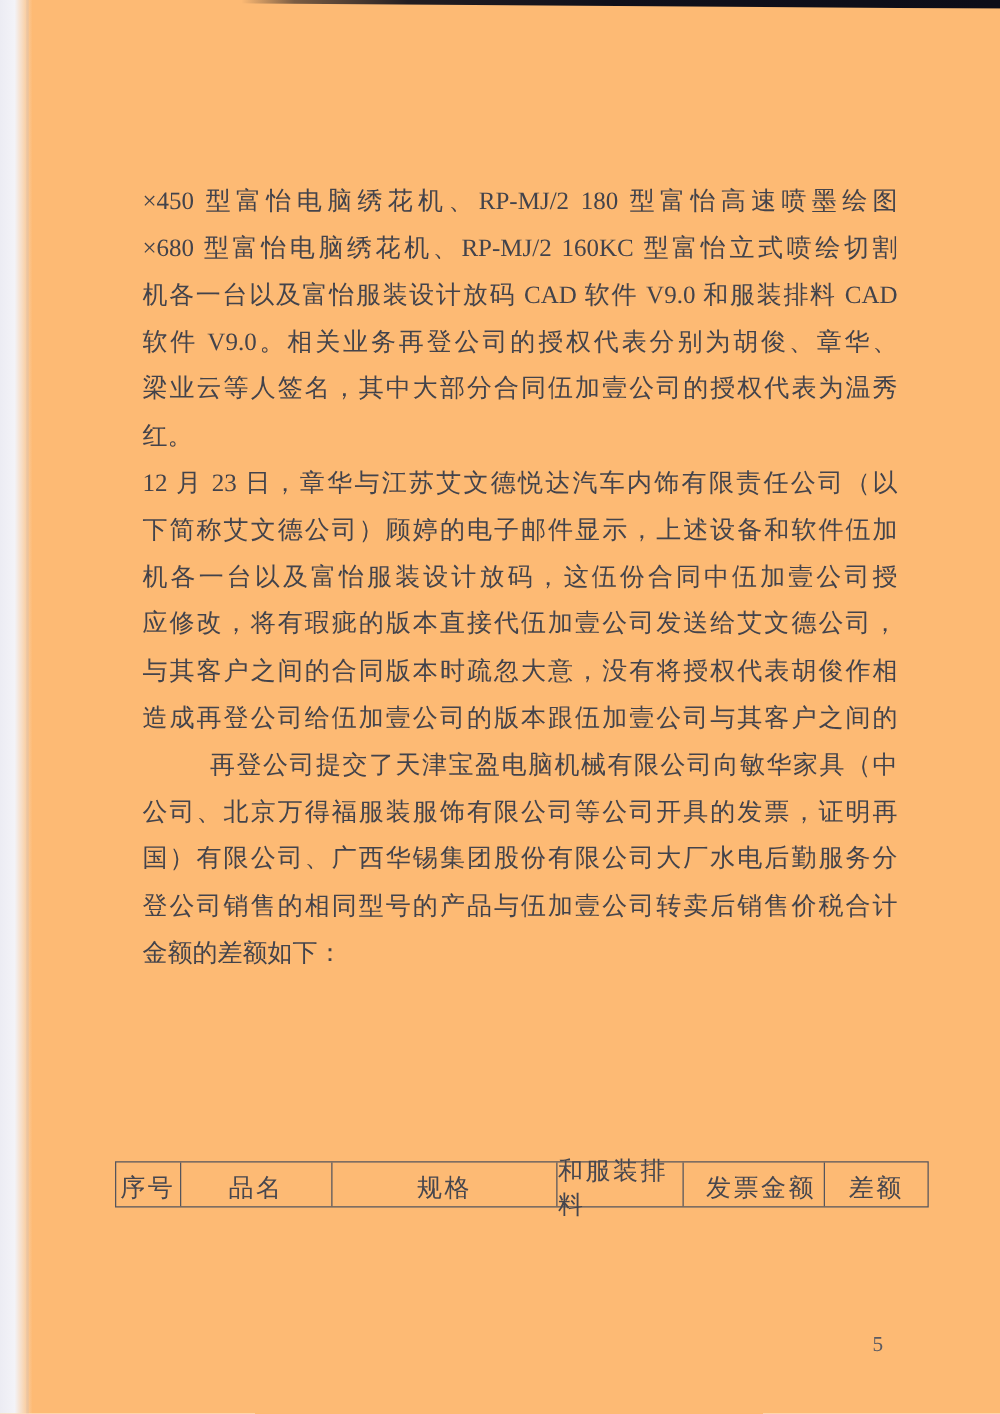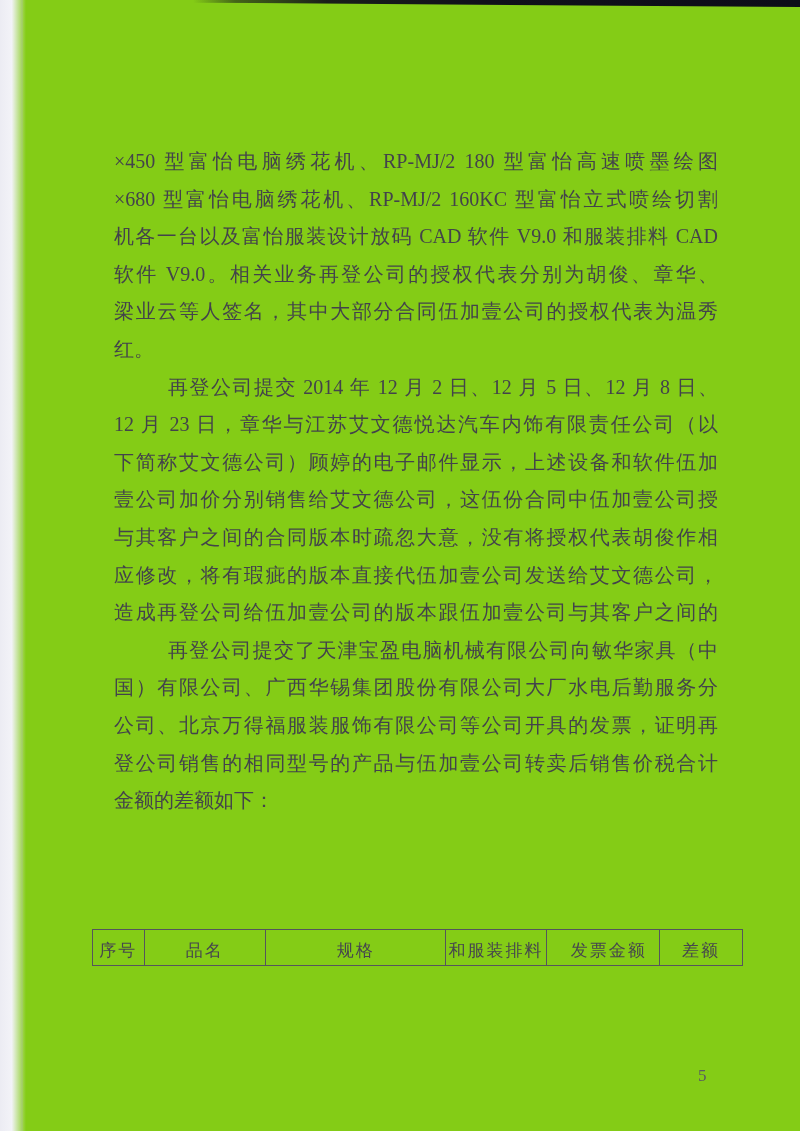--- a/index.html
+++ b/index.html
@@ -4,21 +4,21 @@
 <style>
   html, body {
     margin: 0;
     padding: 0;
     background: #ffffff;
   }
   .page {
     position: relative;
     width: 800px;
     height: 1131px;
-    background: #84cc16;
+    background: #fdba74;
     overflow: hidden;
     font-family: "Liberation Serif", serif;
   }
   
   .scan-top {
     position: absolute;
     top: 0;
     left: 193px;
     width: 607px;
     height: 7px;
@@ -72,21 +72,21 @@
     position: absolute;
     left: 92px;
     top: 929px;
     width: 651px;
     height: 37px;
     display: flex;
     box-sizing: border-box;
     border: 1px solid #55555c;
     background: transparent;
     color: #46464e;
-    font-size: 17px;
+    font-size: 20px;
   }
   .cmp-table .cell {
     box-sizing: border-box;
     border-right: 1px solid #55555c;
     display: flex;
     align-items: center;
     justify-content: center;
     padding-top: 5px;
     letter-spacing: 2px;
   }
@@ -115,30 +115,29 @@
   <div class="scan-left"></div>
   <div class="scan-left-line"></div>
 
   <div class="text-block">
     <div class="line">×450 型富怡电脑绣花机、RP-MJ/2 180 型富怡高速喷墨绘图</div>
     <div class="line">×680 型富怡电脑绣花机、RP-MJ/2 160KC 型富怡立式喷绘切割</div>
     <div class="line">机各一台以及富怡服装设计放码 CAD 软件 V9.0 和服装排料 CAD</div>
     <div class="line">软件 V9.0。相关业务再登公司的授权代表分别为胡俊、章华、</div>
     <div class="line">梁业云等人签名，其中大部分合同伍加壹公司的授权代表为温秀</div>
     <div class="line para-end">红。</div>
-    <div class="line indent">再登公司提交 2014 年 12 月 2 日、12 月 5 日、12 月 8 日、</div>
     <div class="line">12 月 23 日，章华与江苏艾文德悦达汽车内饰有限责任公司（以</div>
     <div class="line">下简称艾文德公司）顾婷的电子邮件显示，上述设备和软件伍加</div>
-    <div class="line">壹公司加价分别销售给艾文德公司，这伍份合同中伍加壹公司授</div>
+    <div class="line">机各一台以及富怡服装设计放码，这伍份合同中伍加壹公司授</div>
+    <div class="line">应修改，将有瑕疵的版本直接代伍加壹公司发送给艾文德公司，</div>
     <div class="line">与其客户之间的合同版本时疏忽大意，没有将授权代表胡俊作相</div>
-    <div class="line">应修改，将有瑕疵的版本直接代伍加壹公司发送给艾文德公司，</div>
     <div class="line">造成再登公司给伍加壹公司的版本跟伍加壹公司与其客户之间的</div>
     <div class="line indent">再登公司提交了天津宝盈电脑机械有限公司向敏华家具（中</div>
+    <div class="line">公司、北京万得福服装服饰有限公司等公司开具的发票，证明再</div>
     <div class="line">国）有限公司、广西华锡集团股份有限公司大厂水电后勤服务分</div>
-    <div class="line">公司、北京万得福服装服饰有限公司等公司开具的发票，证明再</div>
     <div class="line">登公司销售的相同型号的产品与伍加壹公司转卖后销售价税合计</div>
     <div class="line para-end">金额的差额如下：</div>
   </div>
 
   <div class="cmp-table">
     <div class="cell c0">序号</div>
     <div class="cell c1">品名</div>
     <div class="cell c2">规格</div>
     <div class="cell c3">和服装排料</div>
     <div class="cell c4">发票金额</div>

